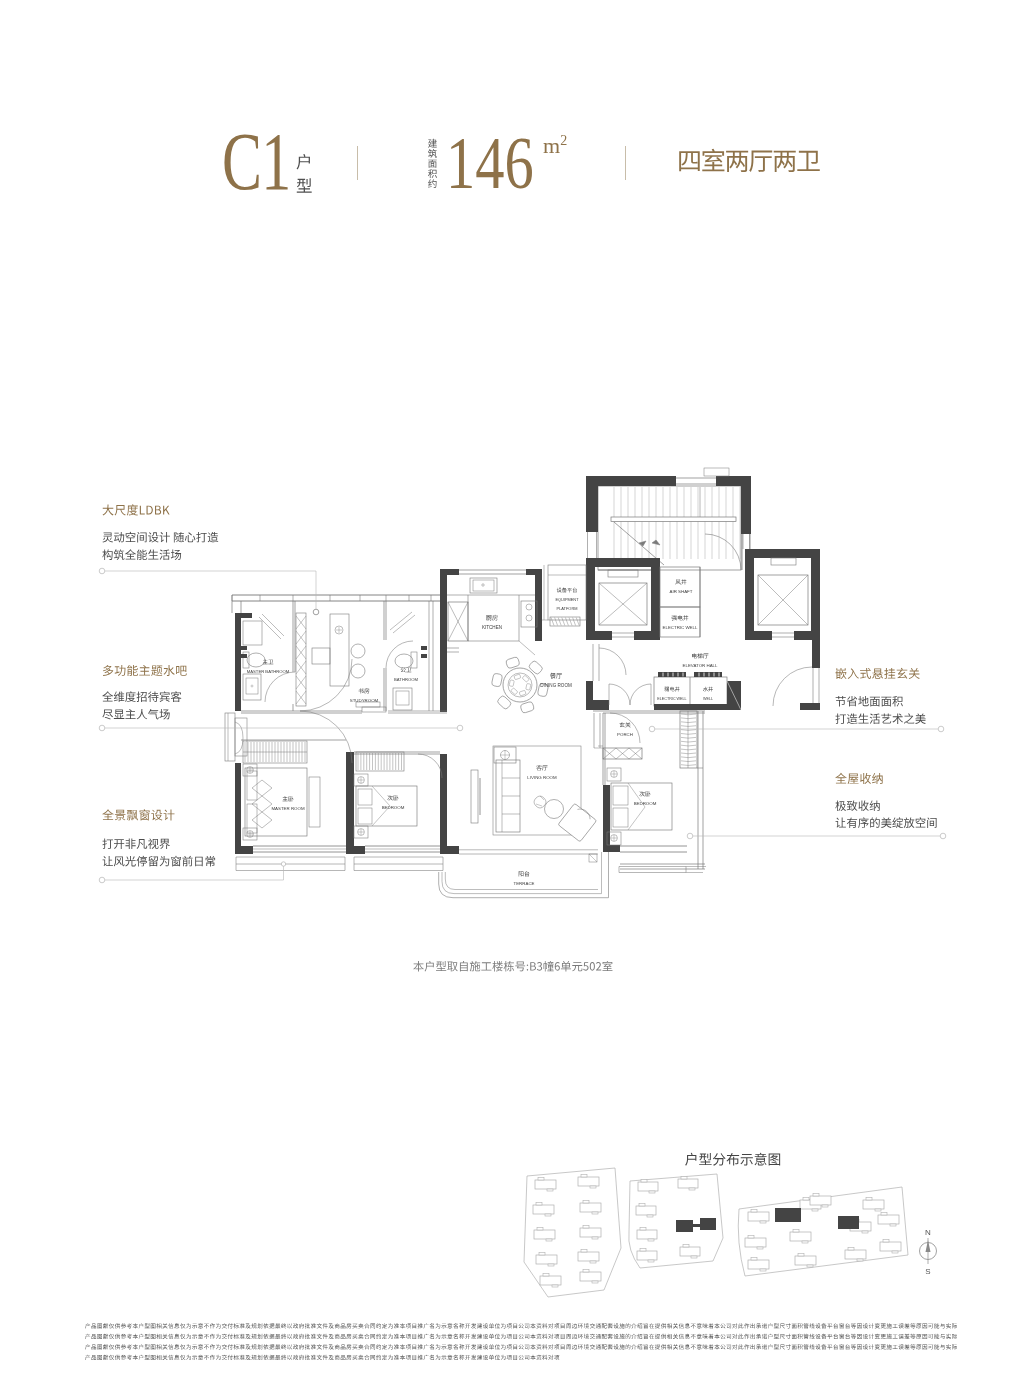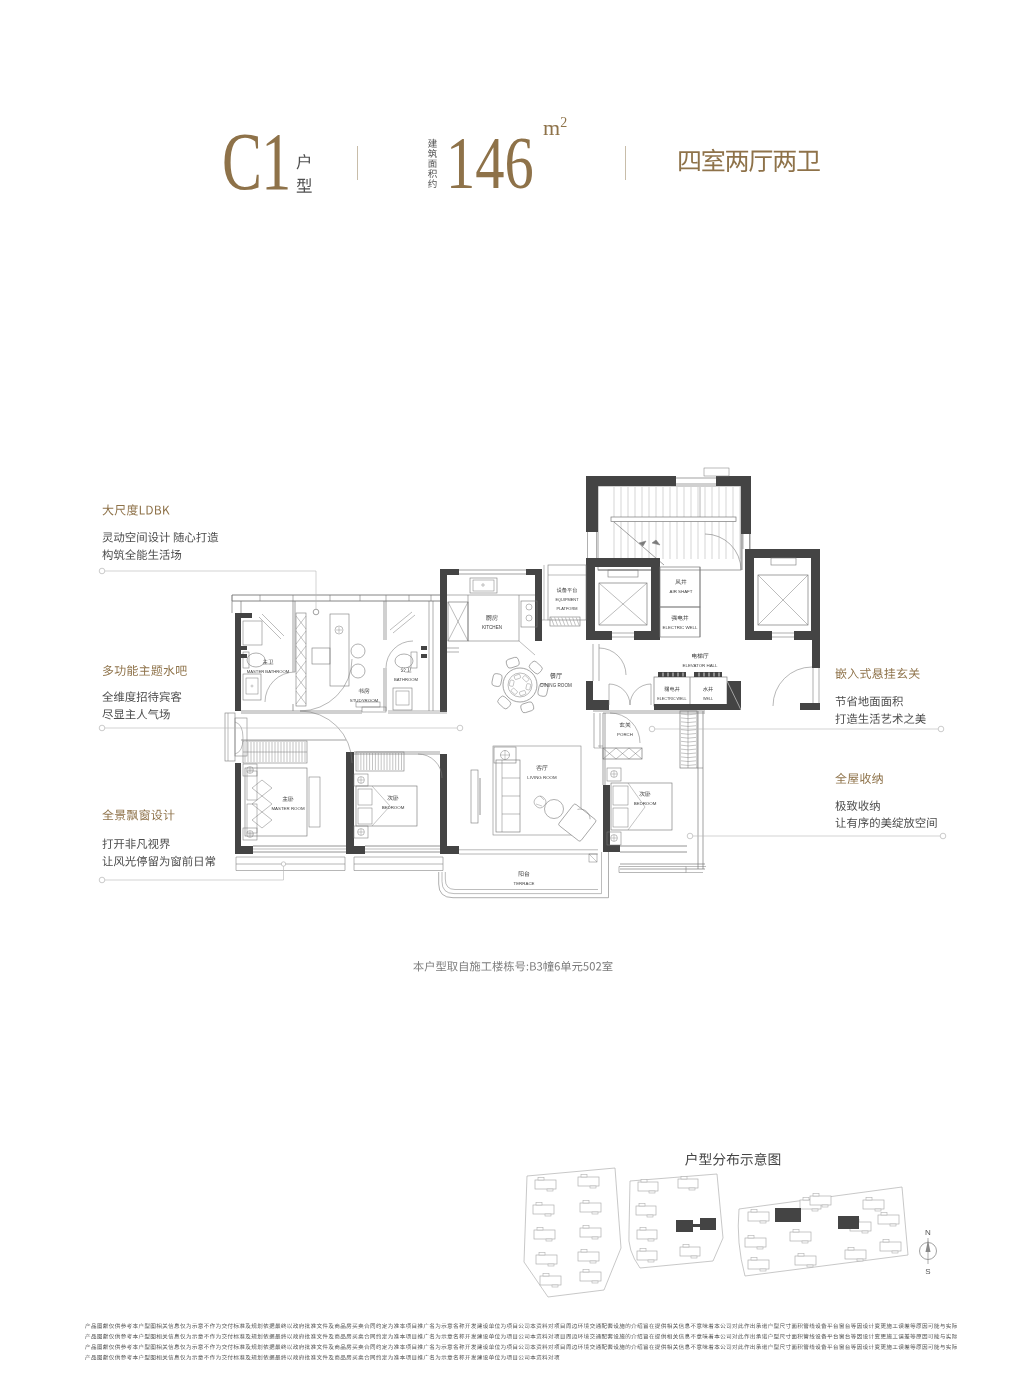--- a/index.html
+++ b/index.html
@@ -1,21 +1,21 @@
 <!DOCTYPE html>
 <html><head><meta charset="utf-8"><style>
 html,body{margin:0;padding:0;background:#fff;width:1027px;height:1400px;overflow:hidden}
 body{position:relative;font-family:"Liberation Sans",sans-serif}
 .abs{position:absolute}
 .serif{font-family:"Liberation Serif",serif;color:#8e7249}
 </style></head>
 <body>
 <div class="abs serif" style="left:222px;top:121px;font-size:82px;letter-spacing:-1px;transform:scaleX(0.73);transform-origin:0 0;line-height:1">C1</div>
 <div class="abs serif" style="left:446px;top:126px;font-size:74px;letter-spacing:0px;transform:scaleX(0.79);transform-origin:0 0;line-height:1">146</div>
-<div class="abs serif" style="left:543px;top:116px;font-size:22px;line-height:1">m<sup style="font-size:14px">2</sup></div>
+<div class="abs serif" style="left:543px;top:134px;font-size:22px;line-height:1">m<sup style="font-size:14px">2</sup></div>
 <div class="abs" style="left:357px;top:146px;width:1px;height:34px;background:#c8bda9"></div>
 <div class="abs" style="left:625px;top:146px;width:1px;height:34px;background:#c8bda9"></div>
 <svg class="abs" style="left:0;top:0" width="1027" height="1400" viewBox="0 0 1027 1400">
 <rect x="598" y="486" width="143" height="84" fill="none" stroke="#7a7a7a" stroke-width="0.7"></rect>
     <line x1="614.0" y1="487" x2="614.0" y2="559" stroke="#a8a8a8" stroke-width="0.5"></line>
     <line x1="621.0" y1="487" x2="621.0" y2="559" stroke="#a8a8a8" stroke-width="0.5"></line>
     <line x1="628.0" y1="487" x2="628.0" y2="559" stroke="#a8a8a8" stroke-width="0.5"></line>
     <line x1="635.0" y1="487" x2="635.0" y2="559" stroke="#a8a8a8" stroke-width="0.5"></line>
     <line x1="642.0" y1="487" x2="642.0" y2="559" stroke="#a8a8a8" stroke-width="0.5"></line>
     <line x1="649.0" y1="487" x2="649.0" y2="559" stroke="#a8a8a8" stroke-width="0.5"></line>

